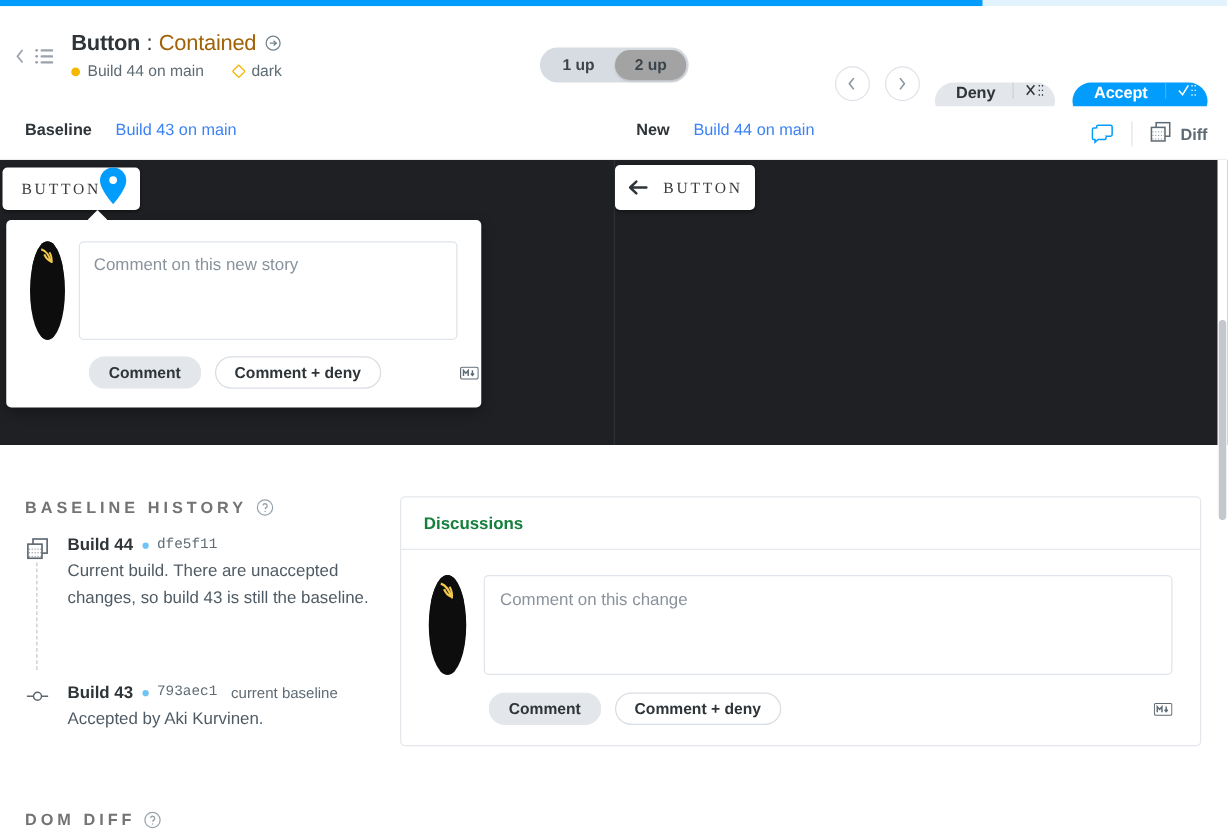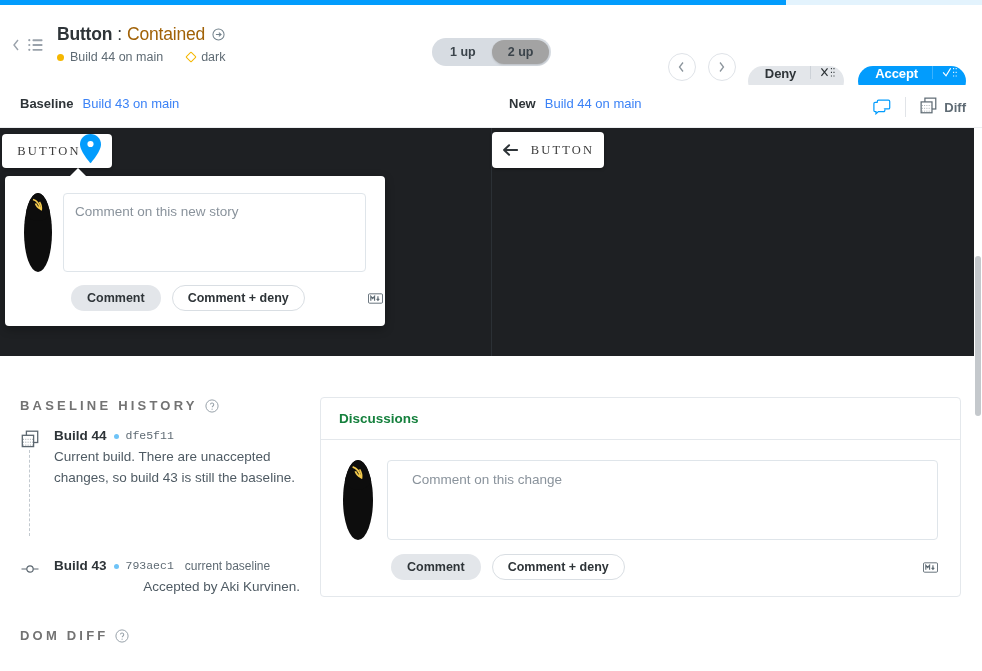--- a/index.html
+++ b/index.html
@@ -82,21 +82,21 @@
   #deny-button .icon-part { color:#2e3438; border-left:1px solid #cdd2d8; }
   #accept-button { background:#029cfd; }
   #accept-button .label { color:#ffffff; }
   #accept-button .icon-part { color:#ffffff; border-left:1px solid #3bb2fd; }
 
   
   #compare-bar {
     position:absolute; top:85px; left:0; width:982px; height:43px;
     background:#fff; border-bottom:1px solid #eceef0;
   }
-  .cmp-label { position:absolute; top:11px; display:flex; align-items:baseline; gap:9px; }
+  .cmp-label { position:absolute; top:11px; display:flex; align-items:baseline; gap:19px; }
   .cmp-strong { font-size:13px; font-weight:700; color:#2e3438; }
   .cmp-sub { font-size:13px; color:#3b82f6; }
   #cmp-baseline { left:20px; }
   #cmp-new { left:509px; }
   #compare-actions {
     position:absolute; right:16px; top:8px;
     display:flex; align-items:center; gap:14px; height:28px;
   }
   #comment-toggle { color:#029cfd; cursor:pointer; display:flex; }
   .vdiv { width:1px; height:20px; background:#e1e4e8; }
@@ -174,21 +174,21 @@
   #content {
     position:absolute; top:356px; left:0; width:982px; height:315px;
     background:#ffffff; overflow:hidden;
   }
   .section-title {
     display:flex; align-items:center; gap:7px;
     font-size:13px; font-weight:700; color:#737373;
     letter-spacing:3.2px; text-transform:uppercase;
   }
   #baseline-history-title { position:absolute; left:20px; top:42px; }
-  #dom-diff-title { position:absolute; left:20px; top:272px; }
+  #dom-diff-title { position:absolute; left:20px; top:292px; }
   .help-icon { color:#98a2aa; display:flex; }
 
   #history-list { position:absolute; left:20px; top:72px; width:280px; }
   .history-item { position:relative; padding-left:34px; }
   .node-icon {
     position:absolute; left:0; top:2px; color:#5c6770;
     display:flex; align-items:center; justify-content:center;
     width:20px; height:18px;
   }
   .timeline {
@@ -215,21 +215,21 @@
   #discussions-header {
     height:42px; border-bottom:1px solid #e4e8ec;
     display:flex; align-items:center; padding:0 18px;
   }
   #discussions-title { font-size:13.5px; font-weight:700; color:#15803d; cursor:pointer; }
   #discussions-body { display:flex; padding:20px 22px 0 22px; gap:14px; }
   #discussions-textarea {
     flex:1; height:80px; border:1px solid #dfe5ea; border-radius:4px;
     background:#fff; resize:none; outline:none;
     font-family:"Liberation Sans", sans-serif; font-size:13.5px;
-    color:#333; padding:11px 24px;
+    color:#333; padding:11px 12px;
   }
   #discussions-textarea::placeholder { color:#8a939c; }
   #discussions-actions {
     display:flex; align-items:center; gap:11px;
     margin:14px 22px 0 70px;
   }
 
   
   #scrollbar-track {
     position:absolute; right:0; top:128px; width:8px; height:543px;
@@ -435,21 +435,21 @@
       </span>
       <span class="timeline"></span>
       <div class="build-head">
         <span class="build-name">Build 44</span>
         <i class="dot-blue"></i>
         <span class="build-hash">dfe5f11</span>
       </div>
       <div class="build-desc">Current build. There are unaccepted changes, so build 43 is still the baseline.</div>
     </div>
 
-    <div class="history-item" style="margin-top:22px;text-align:right;">
+    <div class="history-item" style="margin-top:10px;">
       <span class="node-icon">
         <svg width="20" height="14" viewBox="0 0 20 14" fill="none" stroke="currentColor" stroke-width="1.2">
           <circle cx="10" cy="7" r="3.2"></circle>
           <path d="M1.5 7h5.2M13.3 7h5.2"></path>
         </svg>
       </span>
       <div class="build-head">
         <span class="build-name">Build 43</span>
         <i class="dot-blue"></i>
         <span class="build-hash">793aec1</span>

